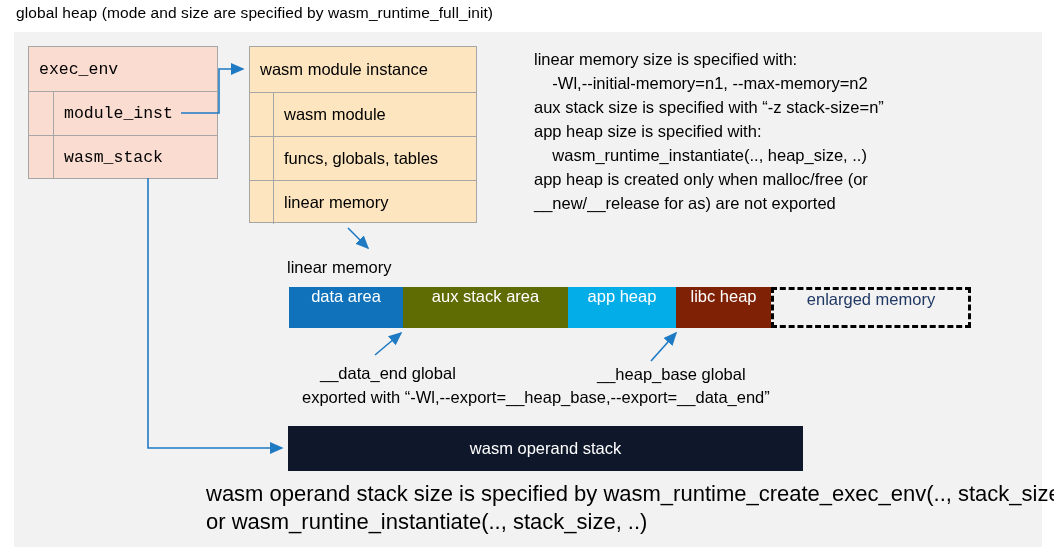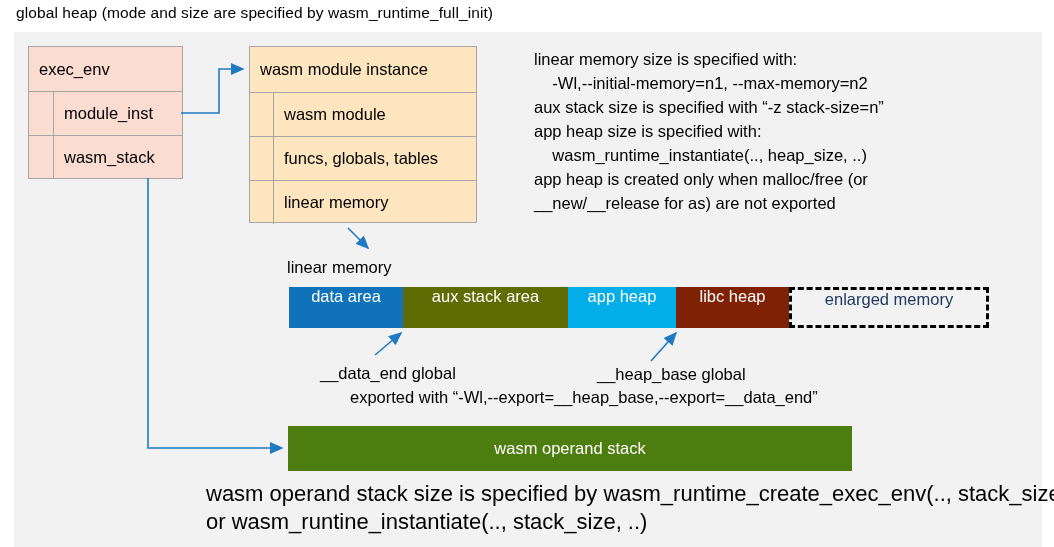--- a/index.html
+++ b/index.html
@@ -52,22 +52,23 @@
   }
   .srow + .srow { border-top: 1px solid #a6a6a6; }
   .srow .pad {
     height: 100%;
     box-sizing: border-box;
   }
   .srow .txt { padding-left: 10px; }
 
   
   #exec-env {
-    left: 28px; top: 46px; width: 155px; height: 133px;
+    left: 28px; top: 46px; width: 190px; height: 133px;
     background: #fadcd1;
+    font-family: Liberation Mono, monospace;
   }
   #exec-env .srow.head { height: 44px; }
   #exec-env .srow.sub  { height: 44px; }
   #exec-env .srow.sub .pad {
     width: 25px;
     border-right: 1px solid #a6a6a6;
   }
 
   
   #wmi {
@@ -118,40 +119,40 @@
   .seg.dashed {
     background: #f2f2f2;
     color: #1f3864;
     border: 3px dashed #000000;
   }
 
   
   #opstack {
     position: absolute;
     left: 288px; top: 426px;
-    width: 564px; height: 45px;
-    background: #4d7c0f;
+    width: 515px; height: 45px;
+    background: #0f172a;
     display: flex;
     align-items: center;
     justify-content: center;
     color: #ffffff;
     font-size: 16.5px;
     white-space: nowrap;
   }
 
   
   .anno {
     position: absolute;
     font-size: 16.5px;
     color: #000000;
     white-space: nowrap;
   }
   #anno-data-end  { left: 320px; top: 364px; }
   #anno-heap-base { left: 597px; top: 365px; }
-  #anno-export    { left: 302px; top: 388px; margin-left: 48px; }
+  #anno-export    { left: 302px; top: 388px; }
   #bottom-note {
     position: absolute;
     left: 206px; top: 480px;
     font-size: 22px;
     line-height: 28px;
     color: #000000;
     white-space: pre;
   }
 
   svg.overlay {
@@ -214,21 +215,21 @@
   <div id="membar">
       <div class="seg" style="width: 114px; background: rgb(15, 114, 187);">
         <span>data area</span>
       </div>
       <div class="seg" style="width: 165px; background: rgb(95, 107, 3);">
         <span>aux stack area</span>
       </div>
       <div class="seg" style="width: 108px; background: rgb(3, 173, 232);">
         <span>app heap</span>
       </div>
-      <div class="seg" style="width: 113px; background: rgb(126, 33, 5);">
+      <div class="seg" style="width: 95px; background: rgb(126, 33, 5);">
         <span>libc heap</span>
       </div>
       <div class="seg dashed" style="width: 200px;">
         <span>enlarged memory</span>
       </div>
     </div>
 
   <div class="anno" id="anno-data-end">__data_end global</div>
   <div class="anno" id="anno-heap-base">__heap_base global</div>
   <div class="anno" id="anno-export">exported with “-Wl,--export=__heap_base,--export=__data_end”</div>

